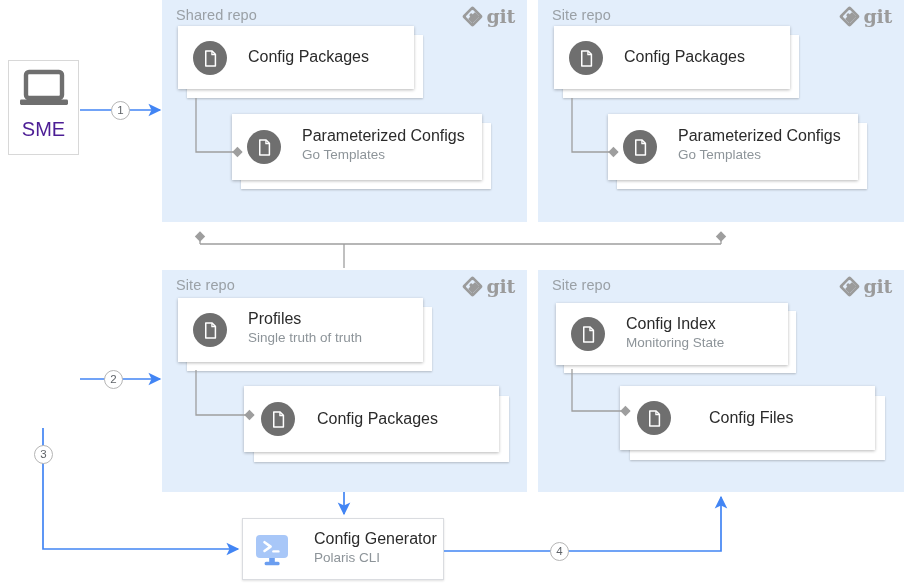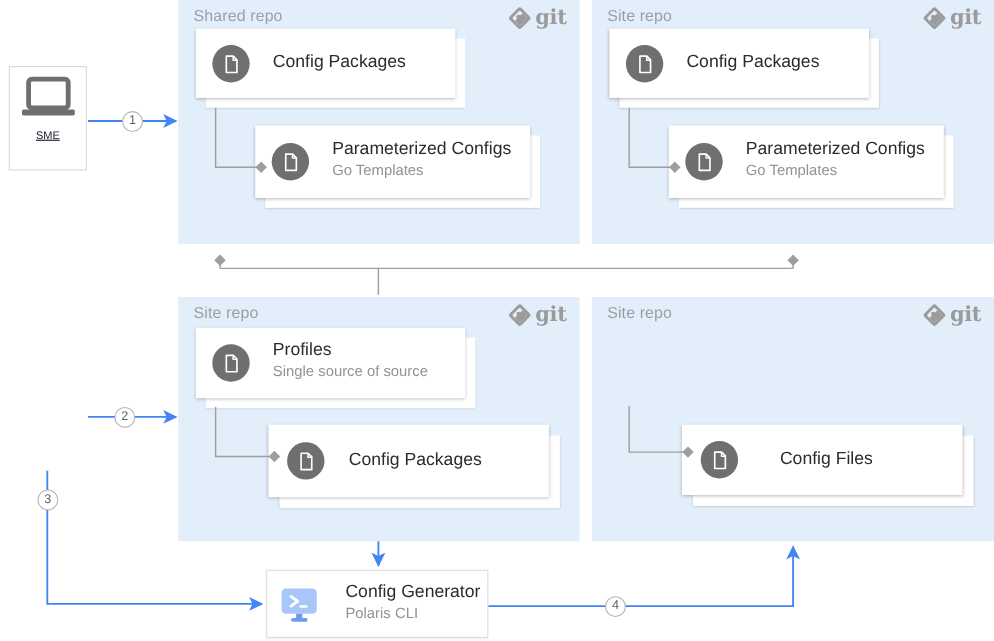--- a/index.html
+++ b/index.html
@@ -85,24 +85,23 @@
     position:absolute;
     background:#ffffff;
     border:1px solid #d8d8d8;
     box-sizing:border-box;
     display:flex;
     flex-direction:column;
     align-items:center;
     justify-content:flex-start;
   }
   .actor-label{
-    font-size:10px;
-    color:#0f172a;
+    font-size:20px;
+    color:#4c1d95;
     white-space:nowrap;
-    text-decoration:underline;
   }
 
   
   .genbox{
     position:absolute;
     background:#ffffff;
     border:1px solid #dadce0;
     box-sizing:border-box;
     box-shadow:0 1px 2px rgba(0,0,0,.12);
   }
@@ -237,21 +236,21 @@
       <div class="back1" style="left:9px;top:9px;width:245px;height:64px;"></div>
       <div class="card" style="width:245px;height:64px;">
         <div class="doc-icon" style="left:15px;top:15px;">
           <svg width="19" height="19" viewBox="0 0 24 24">
             <path d="M6 2.6h8.0l4.2 4.2V21.4H6z" fill="none" stroke="#ffffff" stroke-width="1.9" stroke-linejoin="round"></path>
             <path d="M13.8 2.8v4.4h4.4" fill="none" stroke="#ffffff" stroke-width="1.7" stroke-linejoin="round"></path>
           </svg>
         </div>
         <div class="card-text" style="left:70px;top:12px;">
           <div class="card-title">Profiles</div>
-          <div class="card-sub">Single source of source</div>
+          <div class="card-sub">Single truth of truth</div>
         </div>
       </div>
     </div>
 
     <div class="card-stack" style="left:82px;top:116px;width:265px;height:80px;">
       <div class="back1" style="left:10px;top:10px;width:255px;height:66px;"></div>
       <div class="card" style="width:255px;height:66px;">
         <div class="doc-icon" style="left:17px;top:16px;">
           <svg width="19" height="19" viewBox="0 0 24 24">
             <path d="M6 2.6h8.0l4.2 4.2V21.4H6z" fill="none" stroke="#ffffff" stroke-width="1.9" stroke-linejoin="round"></path>
@@ -272,20 +271,35 @@
         <g transform="rotate(45 12 12)">
           <rect x="3.4" y="3.4" width="17.2" height="17.2" rx="2.4" fill="#9b9b9b"></rect>
           <rect x="6.3" y="6.3" width="11.4" height="11.4" rx="1.4" fill="#e3eefb"></rect>
           <rect x="10.4" y="6.3" width="7.3" height="11.4" rx="1.2" fill="#9b9b9b"></rect>
           <circle cx="10.0" cy="12" r="2.1" fill="#9b9b9b"></circle>
         </g>
       </svg>
       <span class="git-word">git</span>
     </div>
 
+    <div class="card-stack" style="left:18px;top:33px;width:240px;height:70px;">
+      <div class="back1" style="left:8px;top:8px;width:232px;height:62px;"></div>
+      <div class="card" style="width:232px;height:62px;">
+        <div class="doc-icon" style="left:15px;top:14px;">
+          <svg width="19" height="19" viewBox="0 0 24 24">
+            <path d="M6 2.6h8.0l4.2 4.2V21.4H6z" fill="none" stroke="#ffffff" stroke-width="1.9" stroke-linejoin="round"></path>
+            <path d="M13.8 2.8v4.4h4.4" fill="none" stroke="#ffffff" stroke-width="1.7" stroke-linejoin="round"></path>
+          </svg>
+        </div>
+        <div class="card-text" style="left:70px;top:12px;">
+          <div class="card-title">Config Index</div>
+          <div class="card-sub">Monitoring State</div>
+        </div>
+      </div>
+    </div>
 
     <div class="card-stack" style="left:82px;top:116px;width:265px;height:78px;">
       <div class="back1" style="left:10px;top:10px;width:255px;height:64px;"></div>
       <div class="card" style="width:255px;height:64px;">
         <div class="doc-icon" style="left:17px;top:15px;">
           <svg width="19" height="19" viewBox="0 0 24 24">
             <path d="M6 2.6h8.0l4.2 4.2V21.4H6z" fill="none" stroke="#ffffff" stroke-width="1.9" stroke-linejoin="round"></path>
             <path d="M13.8 2.8v4.4h4.4" fill="none" stroke="#ffffff" stroke-width="1.7" stroke-linejoin="round"></path>
           </svg>
         </div>

